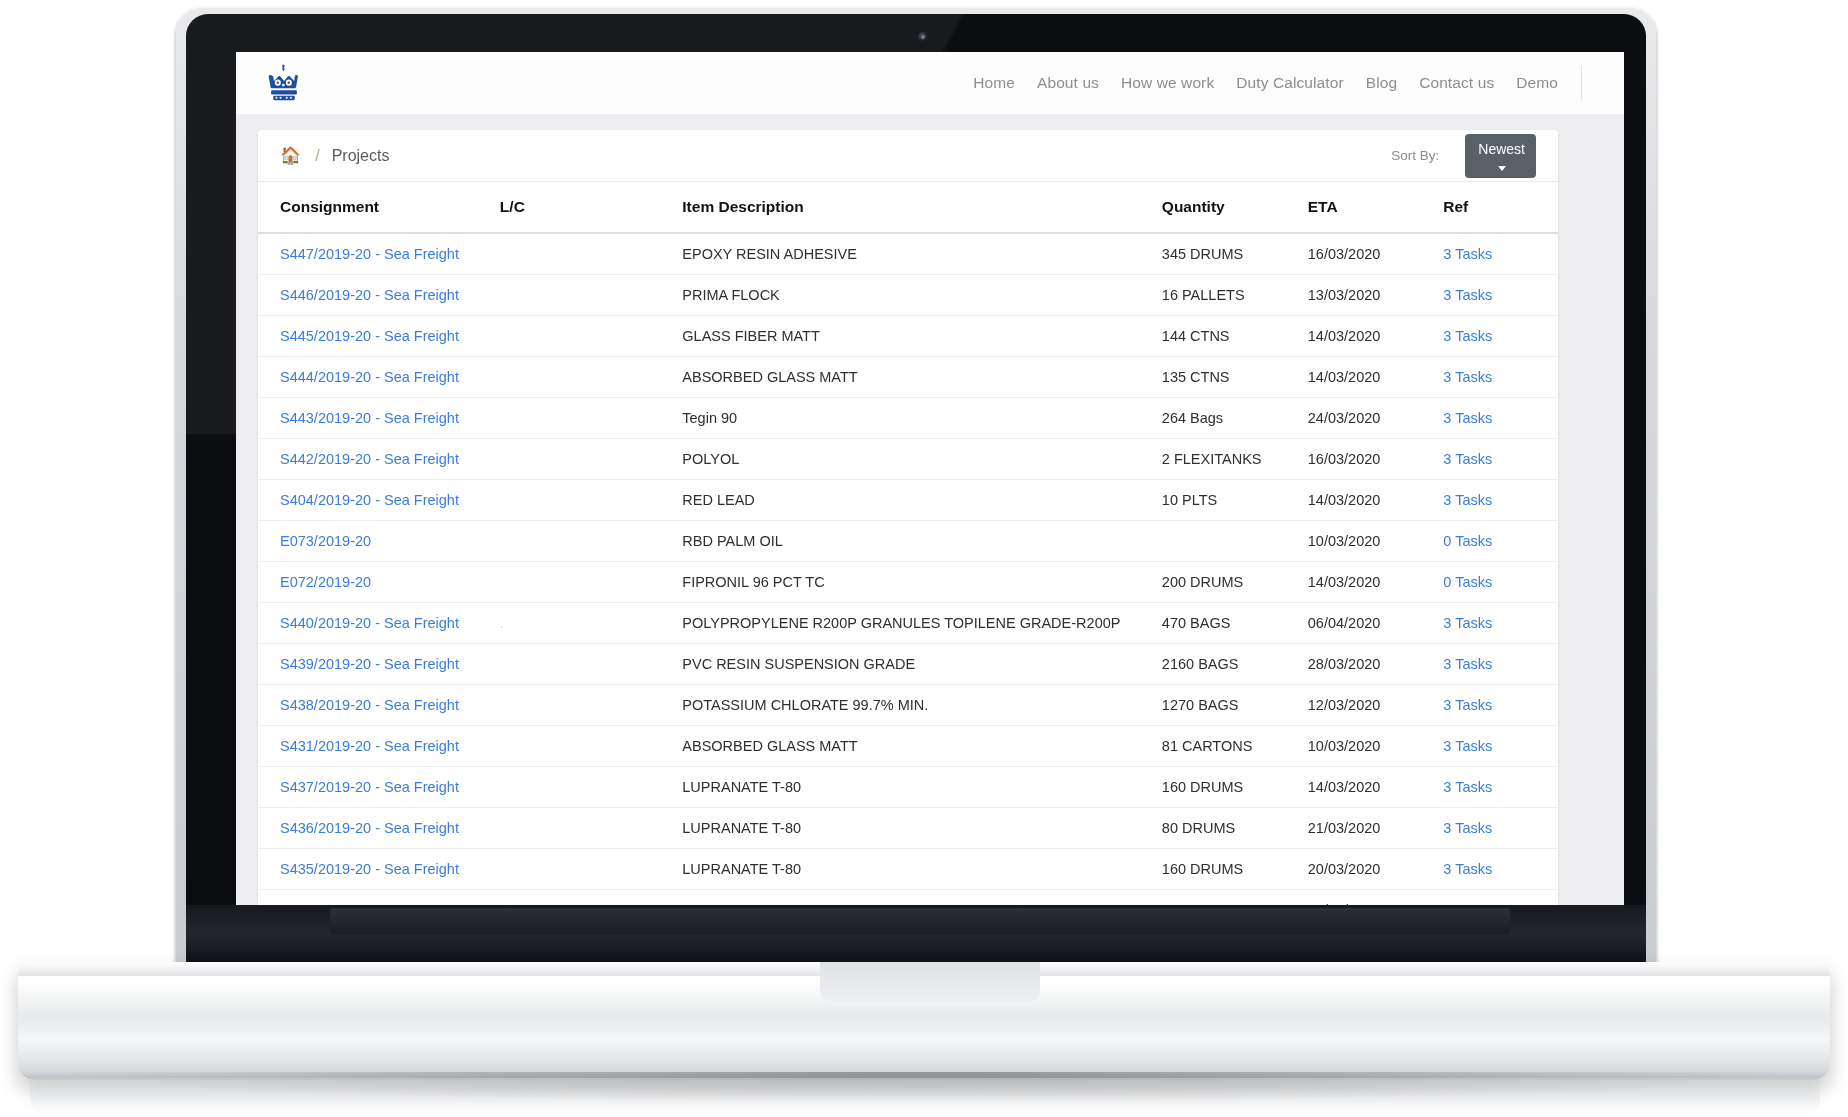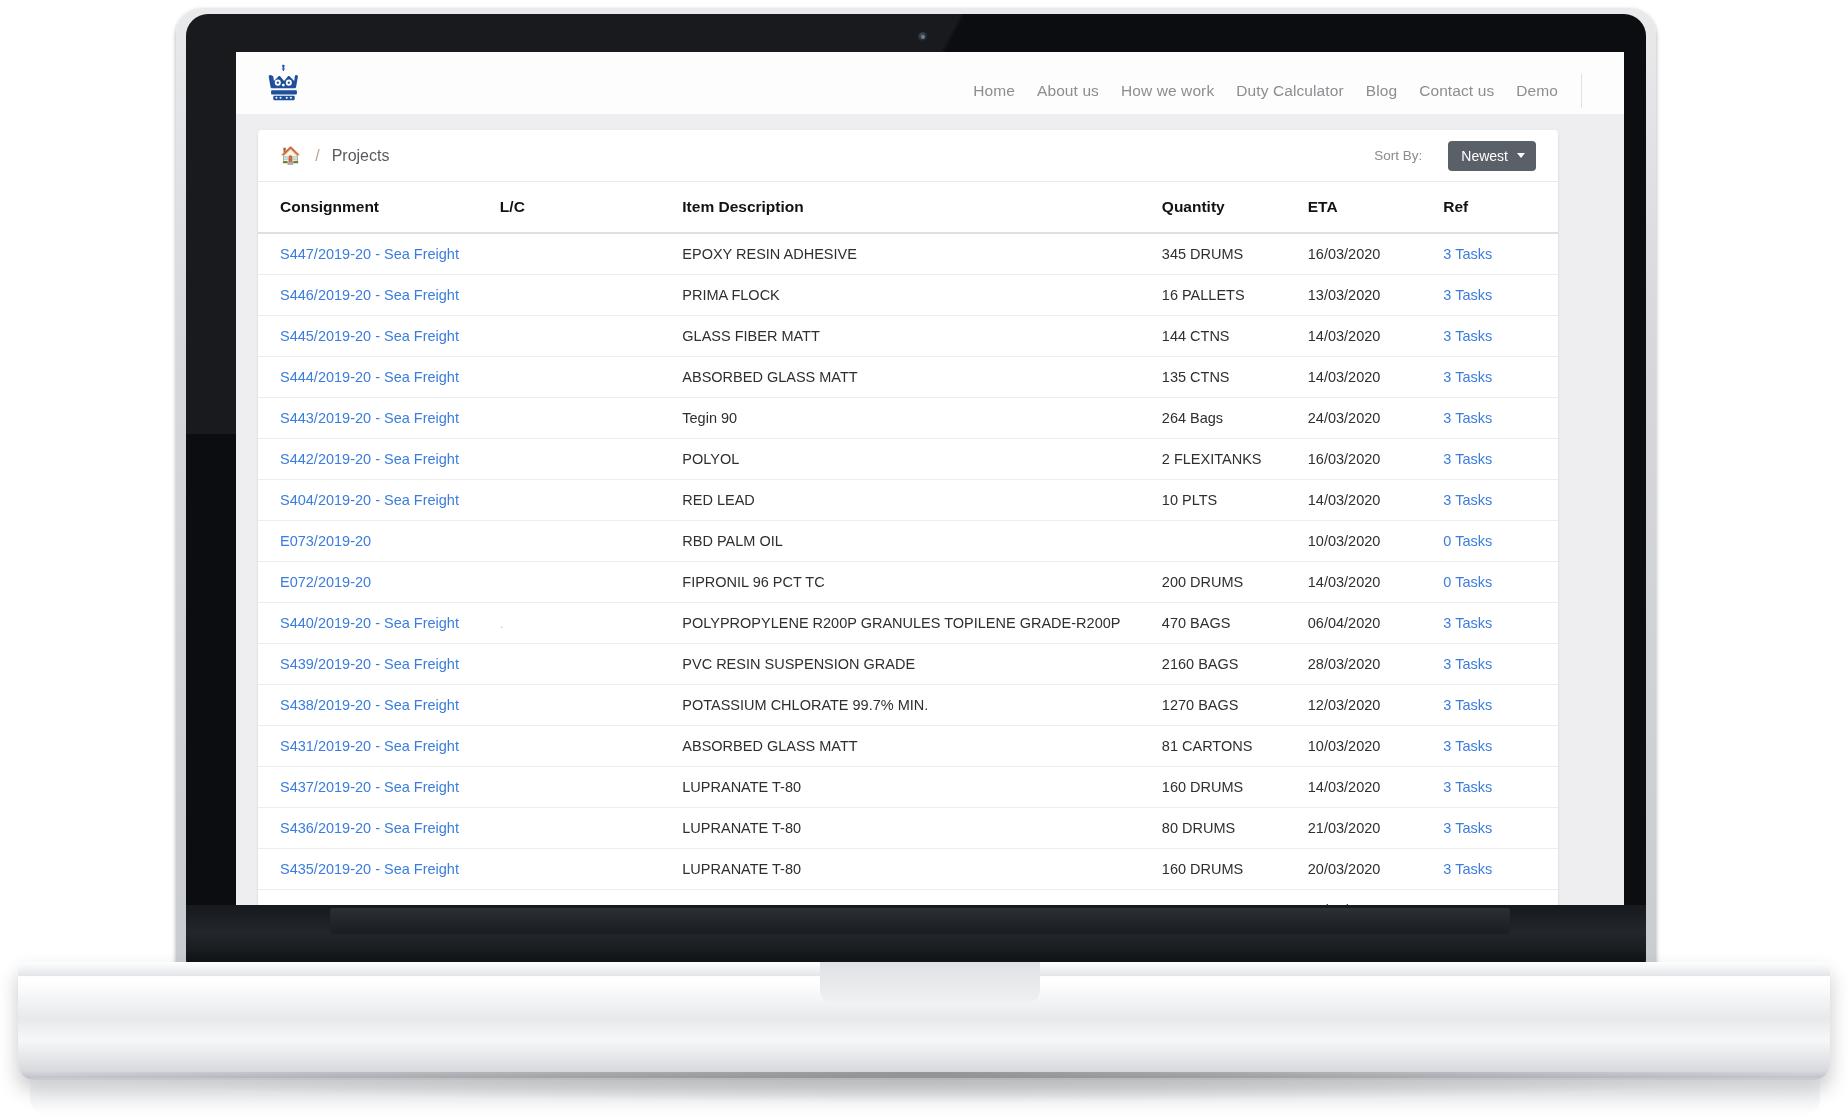--- a/index.html
+++ b/index.html
@@ -89,21 +89,21 @@
   .topnav{
     position:absolute;left:0;top:0;width:1388px;height:62px;
     background:#fdfdfd;
     display:flex;align-items:center;
   }
   .logo{
     position:absolute;left:26px;top:10px;width:44px;height:44px;
   }
   .nav-links{
     position:absolute;right:42px;top:0;height:62px;
-    display:flex;align-items:center;gap:0px;margin-top:8px;
+    display:flex;align-items:center;gap:0px;
   }
   .nav-link{
     color:#8d8d92;font-size:15.5px;padding:0 11px;letter-spacing:.1px;
     text-decoration:none;white-space:nowrap;cursor:pointer;
   }
   .nav-divider{
     width:1px;height:34px;background:#e2e2e4;margin-left:12px;
   }
 
   .content-wrap{position:absolute;left:0;top:62px;width:1388px;height:818px;background:#eeeef0;padding-top:14px;box-sizing:border-box;}
@@ -120,21 +120,21 @@
     box-sizing:border-box;
   }
   .home-icon{color:#2f72d6;font-size:17px;line-height:1;display:inline-block;margin-right:2px;}
   .crumb-sep{color:#b9a98e;font-size:16px;margin:0 12px;}
   .crumb-current{color:#5a5a60;font-size:16px;}
   .sort-wrap{margin-left:auto;display:flex;align-items:center;gap:26px;}
   .sort-label{color:#8a8a90;font-size:13.5px;}
   .sort-btn{
     background:#5a6068;color:#ffffff;border:none;border-radius:4px;
     font-size:14px;padding:7px 11px 7px 13px;display:flex;align-items:center;gap:9px;
-    font-family:"Liberation Sans", sans-serif;cursor:pointer;
+    font-family:"Liberation Sans", sans-serif;cursor:pointer;flex-direction:column;
   }
   .caret{width:0;height:0;border-left:4.5px solid transparent;border-right:4.5px solid transparent;border-top:5.5px solid #ffffff;display:inline-block;}
 
   table{width:100%;border-collapse:collapse;table-layout:fixed;padding-left:14px;}
   th{
     text-align:left;font-size:15.5px;color:#121212;font-weight:bold;
     padding:16px 0 16px 0;border-bottom:2px solid #dfe0e2;
   }
   td{
     font-size:14.5px;color:#2f2f33;padding:12px 0;border-bottom:1px solid #ededef;

